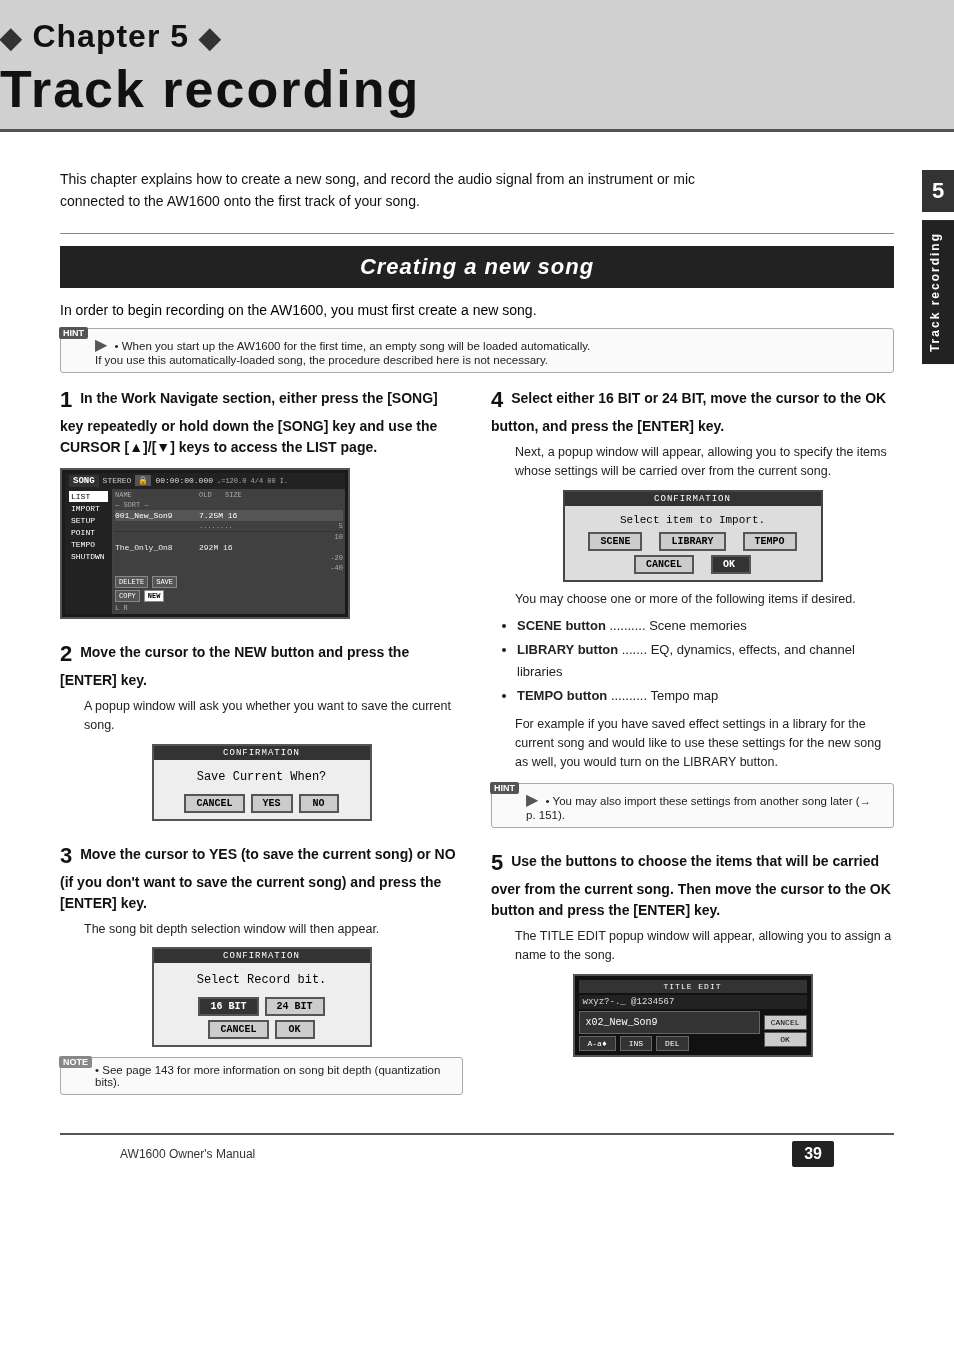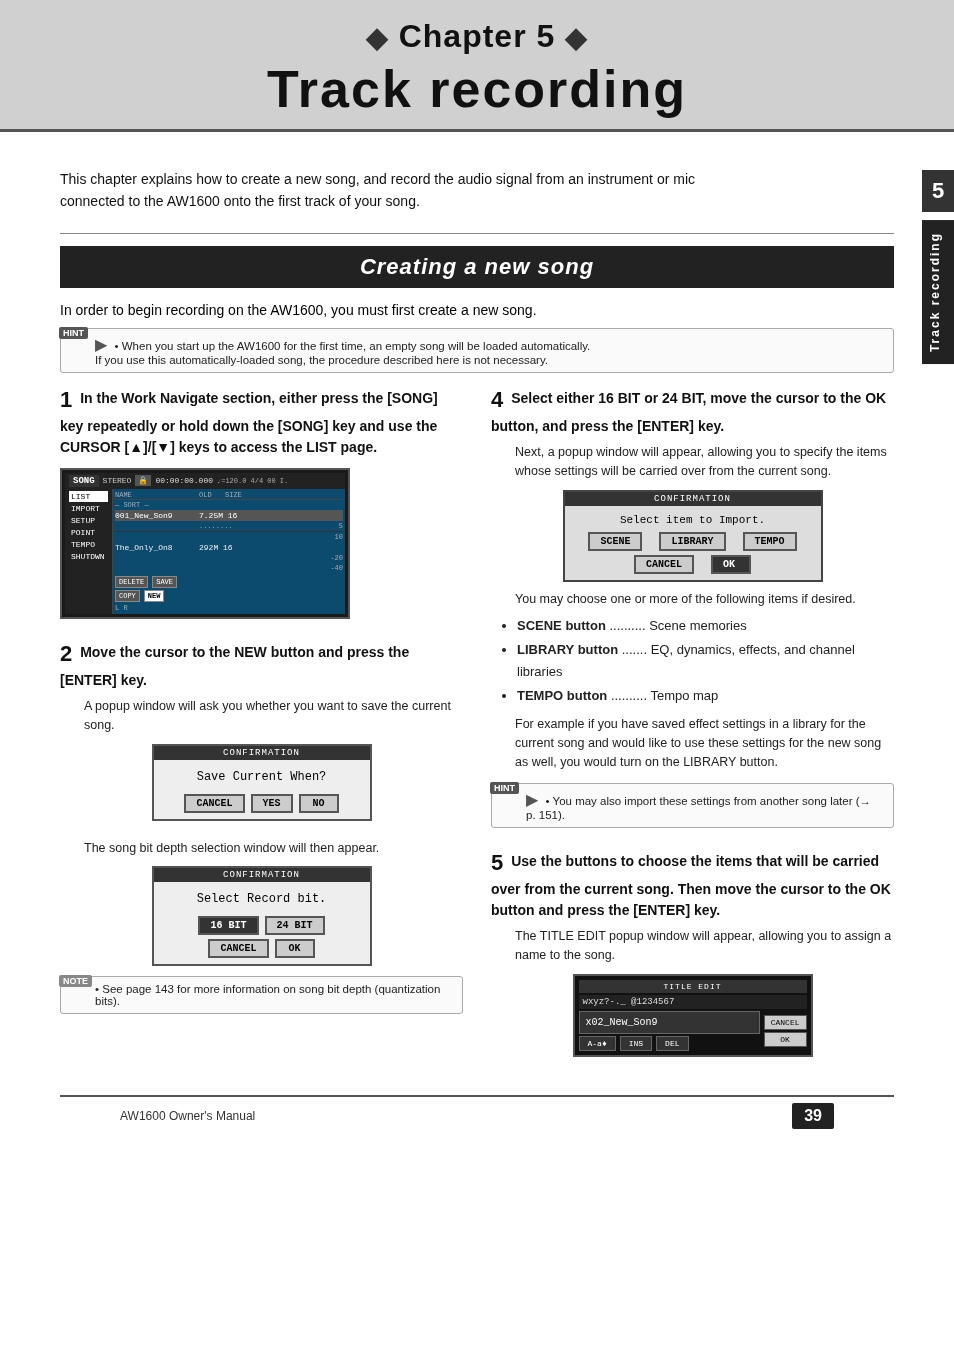--- a/index.html
+++ b/index.html
@@ -9,21 +9,21 @@
       width: 954px;
       min-height: 1351px;
       position: relative;
       overflow-x: hidden;
     }
 
     
     .header-section {
       background: #d0d0d0;
       padding: 18px 0 10px 0;
-      text-align: center;
+      text-align: left;
       border-bottom: 3px solid #555;
     }
     .chapter-title {
       font-size: 32px;
       font-weight: bold;
       font-family: Arial Black, Arial, sans-serif;
       color: #111;
       letter-spacing: 1px;
     }
     .chapter-title .diamond {
@@ -199,21 +199,21 @@
     .nav-col .nav-item {
       padding: 1px 2px;
       cursor: pointer;
     }
     .nav-col .nav-item.active {
       background: #fff;
       color: #000;
     }
     .song-table {
       flex: 1;
-      background: #0c4a6e;
+      background: #404040;
       color: #eee;
       font-family: 'Courier New', monospace;
       font-size: 8px;
       padding: 2px;
     }
     .song-table-header {
       display: flex;
       gap: 4px;
       color: #aaa;
       font-size: 7px;
@@ -535,20 +535,24 @@
           <div style="font-family:'Courier New',monospace;font-size:12px;padding:4px 0;">Save  Current  When?</div>
           <div class="popup-buttons">
             <div class="popup-btn">CANCEL</div>
             <div class="popup-btn">YES</div>
             <div class="popup-btn">NO</div>
           </div>
         </div>
       </div>
 
       <div class="step">
+        <div class="step-header">
+          <span class="step-num">3</span>
+          <span>Move the cursor to YES (to save the current song) or NO (if you don't want to save the current song) and press the [ENTER] key.</span>
+        </div>
         <div class="step-sub">The song bit depth selection window will then appear.</div>
 
         <div class="popup-screen">
           <div class="popup-title-bar">CONFIRMATION</div>
           <div style="font-family:'Courier New',monospace;font-size:12px;padding:4px 0;">Select  Record  bit.</div>
           <div class="popup-buttons">
             <div class="popup-btn selected">16 BIT</div>
             <div class="popup-btn">24 BIT</div>
           </div>
           <div class="popup-buttons" style="margin-top:4px;">

